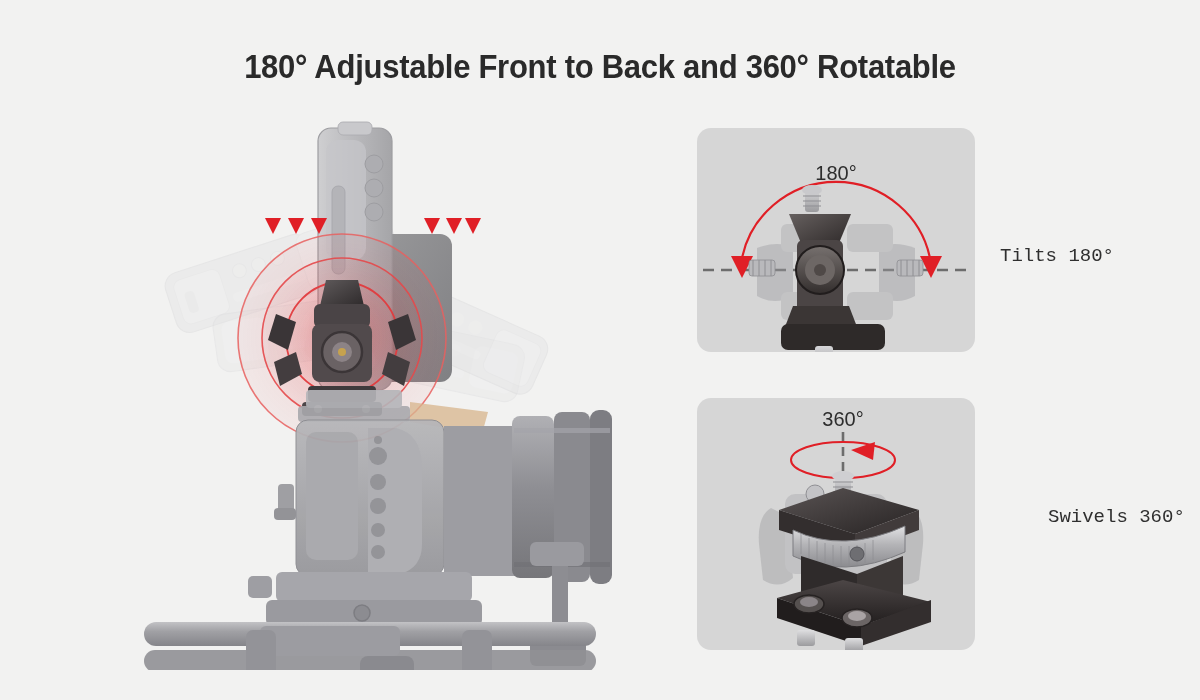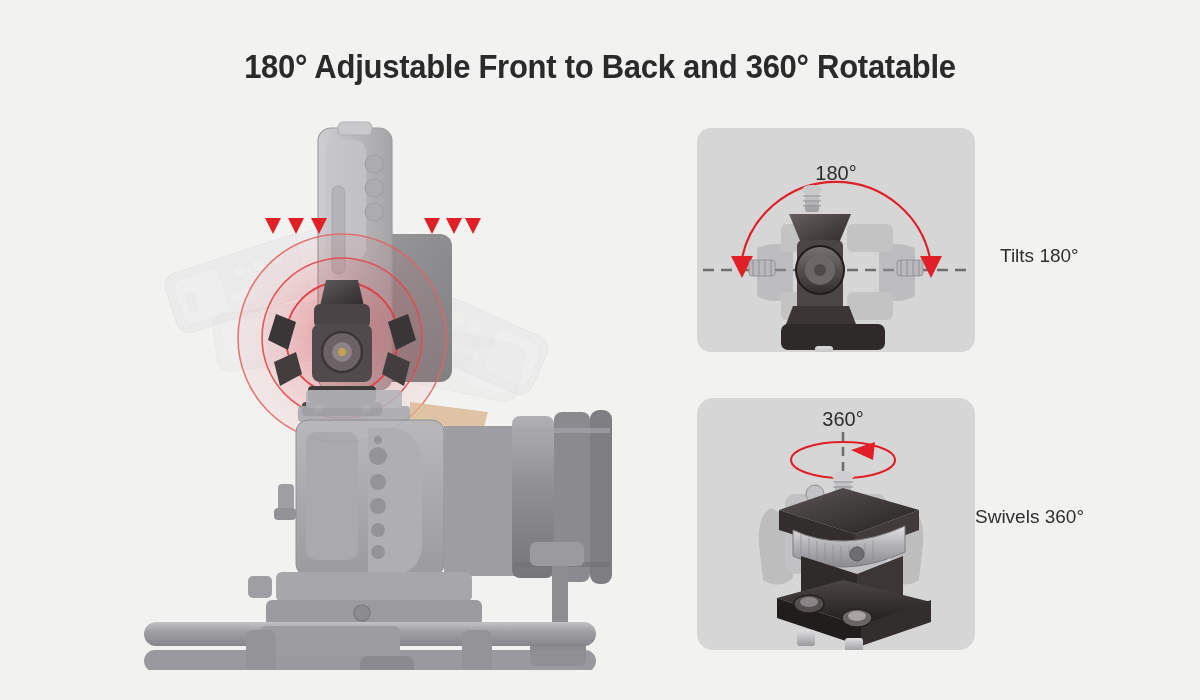--- a/index.html
+++ b/index.html
@@ -48,32 +48,32 @@
   .hero svg { display: block; }
 
   
   .card {
     position: absolute;
     background: #d6d6d6;
     border-radius: 14px;
     overflow: hidden;
   }
   #card-tilt  { left: 697px; top: 128px; width: 278px; height: 224px; }
-  #card-swivel{ left: 697px; top: 398px; width: 278px; height: 252px; border-radius: 16px; }
+  #card-swivel{ left: 697px; top: 398px; width: 278px; height: 252px; }
   .card svg { display: block; }
 
   .card-caption {
     position: absolute;
     font-size: 19px;
     color: #2f2f2f;
-    font-family: Liberation Sans, sans-serif;
+    font-family: Liberation Mono, monospace;
     white-space: nowrap;
   }
   #caption-tilt   { left: 1000px; top: 245px; }
-  #caption-swivel { left: 975px; top: 506px; }
+  #caption-swivel { left: 1048px; top: 506px; }
 </style>
 </head>
 <body style="background: rgb(242, 242, 241);">
 
 <div id="stage">
 
   <div class="headline">180° Adjustable Front to Back and 360° Rotatable</div>
 
   <div class="hero">
     <svg width="620" height="560" viewBox="0 0 620 560" xmlns="http://www.w3.org/2000/svg">

